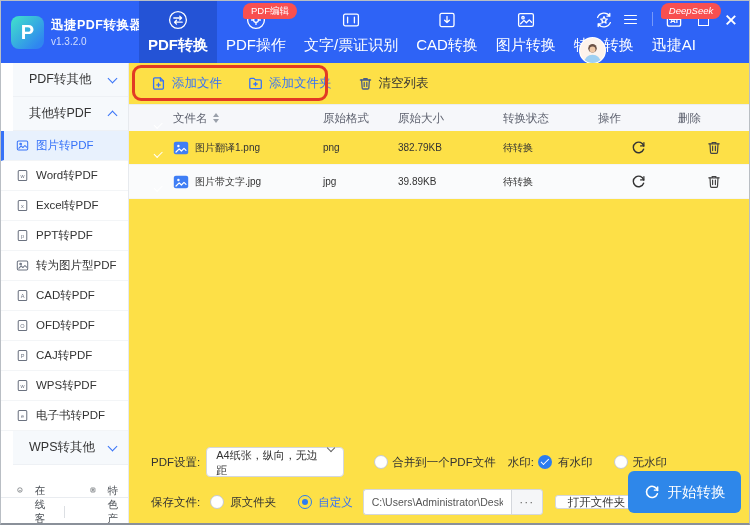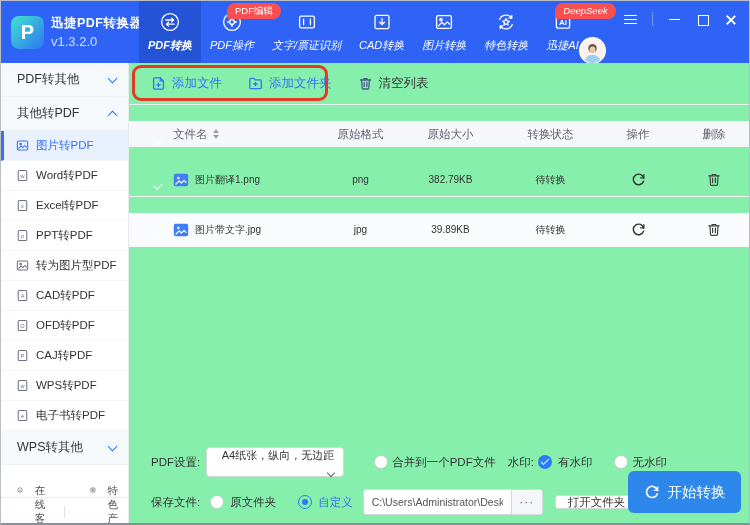--- a/index.html
+++ b/index.html
@@ -4,91 +4,91 @@
 <style>
   * { margin:0; padding:0; box-sizing:border-box; }
   body { background:#888; font-family:"Liberation Sans","DejaVu Sans",sans-serif; }
   .app { position:relative; width:750px; height:525px; background:#fff; border:1px solid #b9bec4; border-bottom:2px solid #8a9099; overflow:hidden; }
 
   
   .titlebar { position:relative; height:62px; background:#2e63f6; display:flex; align-items:stretch; }
   .logo-wrap { width:132px; flex:none; display:flex; align-items:center; gap:7px; padding-left:10px; }
   .logo-badge { width:33px; height:33px; border-radius:8px; background:linear-gradient(135deg,#3fd8cf 10%,#2f86f0 85%); color:#fff; font-weight:bold; font-size:20px; display:flex; align-items:center; justify-content:center; flex:none; }
   .app-title { color:#fff; font-size:12.5px; font-weight:bold; white-space:nowrap; letter-spacing:.5px; }
-  .app-version { color:rgba(255,255,255,.78); font-size:13px; margin-top:2px; }
+  .app-version { color:rgba(255,255,255,.78); font-size:10px; margin-top:2px; }
   .tabs { display:flex; align-items:stretch; margin-left:6px; }
   .tab { position:relative; padding:0 9px; display:flex; flex-direction:column; align-items:center; justify-content:center; gap:5px; color:#fff; cursor:pointer; }
-  .tab .t-label { font-size:11px; white-space:nowrap;font-style:italic; }
+  .tab .t-label { font-size:15px; white-space:nowrap; }
   .tab.active { background:#2453d6; }
   .tab.active .t-label { font-weight:bold; }
   .tab svg { width:22px; height:22px; stroke:#fff; fill:none; stroke-width:1.3; stroke-linecap:round; stroke-linejoin:round; }
   .hdr-badge { position:absolute; top:2px; left:26px; background:#f85050; color:#fff; font-size:9.5px; line-height:1; padding:3px 8px; border-radius:9px 9px 9px 3px; white-space:nowrap; z-index:3;text-align:right; }
   .avatar { position:absolute; left:578px; top:36px; width:27px; height:27px; border-radius:50%; background:#fff; overflow:hidden; border:1px solid rgba(255,255,255,.9); }
   .avatar svg { width:100%; height:100%; }
   .win-controls { position:absolute; right:12px; top:9px; display:flex; align-items:center; gap:15px; height:18px; }
   .wc { position:relative; width:13px; height:13px; cursor:pointer; }
   .wc-menu span { position:absolute; left:0; width:13px; height:1.6px; background:#fff; border-radius:1px; }
   .wc-menu span:nth-child(1){top:2px;} .wc-menu span:nth-child(2){top:6px;} .wc-menu span:nth-child(3){top:10px;}
   .wc-sep { width:1px; height:14px; background:rgba(255,255,255,.35); }
   .wc-min::before { content:""; position:absolute; left:1px; top:6px; width:11px; height:1.6px; background:#fff; }
   .wc-max::before { content:""; position:absolute; left:2px; top:2px; width:9px; height:9px; border:1.5px solid #fff; }
   .wc-close::before,.wc-close::after { content:""; position:absolute; left:6px; top:1px; width:1.6px; height:12px; background:#fff; }
   .wc-close::before { transform:rotate(45deg);} .wc-close::after { transform:rotate(-45deg);}
 
   
   .body { display:flex; height:463px; }
   .sidebar { width:128px; flex:none; border-right:1px solid #e7eaee; display:flex; flex-direction:column; background:#fff; }
-  .side-section { height:34px; flex:none; display:flex; align-items:center; justify-content:space-between; padding:0 12px 0 16px; background:#f6f9fc; font-size:12.5px; color:#333; border-bottom:1px solid #eef1f5; cursor:pointer; }
+  .side-section { height:34px; flex:none; display:flex; align-items:center; justify-content:space-between; padding:0 12px 0 16px; background:#f6f9fc; font-size:12.5px; color:#333; border-bottom:1px solid #eef1f5; cursor:pointer;margin-left:12px; }
   .chev { width:7px; height:7px; border-right:1.6px solid #3672f8; border-bottom:1.6px solid #3672f8; transform:rotate(45deg); margin-top:-3px; }
   .chev.up { transform:rotate(-135deg); margin-top:4px; }
   .side-item { height:30px; flex:none; display:flex; align-items:center; gap:7px; padding-left:15px; font-size:11.5px; color:#333; border-bottom:1px solid #f3f5f7; cursor:pointer; }
   .side-item svg { width:13px; height:13px; stroke:#6b7280; fill:none; stroke-width:1.1; stroke-linecap:round; stroke-linejoin:round; flex:none; }
   .side-item svg text { stroke:none; fill:#6b7280; font-size:6px; font-family:"Liberation Sans",sans-serif; }
   .side-item.selected { background:#e8f1fd; color:#3672f8; border-left:3px solid #3672f8; padding-left:12px; }
   .side-item.selected svg { stroke:#3672f8; }
   .side-spacer { flex:1; }
   .side-footer { height:29px; flex:none; border-top:1px solid #e9ecf0; display:flex; align-items:center; justify-content:center; gap:9px; font-size:10.5px; color:#4a4f55; }
   .side-footer .flink { display:flex; align-items:flex-start; gap:12px; cursor:pointer;margin-left:16px; }
   .side-footer svg { width:12px; height:12px; stroke:#4a4f55; fill:none; stroke-width:1.2; }
   .vsep { width:1px; height:12px; background:#dcdfe3; }
 
   
-  .main { position:relative; flex:1; display:flex; flex-direction:column; background:#86efac;gap:16px; }
+  .main { position:relative; flex:1; display:flex; flex-direction:column; background:#fde047; }
   .toolbar { position:relative; height:42px; flex:none; border-bottom:1px solid #ebedf0; display:flex; align-items:center; gap:26px; padding-left:22px; }
   .tool-btn { display:flex; align-items:center; gap:6px; font-size:12.5px; color:#3672f8; cursor:pointer; }
   .tool-btn svg { width:15px; height:15px; stroke:#3672f8; fill:none; stroke-width:1.3; stroke-linecap:round; stroke-linejoin:round; }
   .tool-btn.clear { color:#333; }
   .tool-btn.clear svg { stroke:#4a5e86; }
   .annotation { position:absolute; left:3px; top:2px; width:196px; height:36px; border:3px solid #e23a24; border-radius:9px; pointer-events:none; z-index:5; }
 
   .grid { display:grid; grid-template-columns:44px 150px 75px 105px 95px 80px 72px; align-items:center; }
   .t-head { height:26px; flex:none; background:#f6f7fa; font-size:11.5px; color:#5f6370; }
   .t-row { height:34px; flex:none; font-size:10px; color:#333; border-bottom:1px solid #f4f5f7; }
   .t-row.alt { background:#fafbfc; }
   .c-check { padding-left:22px; }
   .checkbox { width:14px; height:14px; border-radius:3px; background:#2b7cf0; position:relative; cursor:pointer; }
   .checkbox::after { content:""; position:absolute; left:3.2px; top:3.6px; width:7px; height:3.5px; border-left:1.6px solid #fff; border-bottom:1.6px solid #fff; transform:rotate(-45deg); }
   .c-name { display:flex; align-items:center; gap:6px; }
   .sort { display:inline-flex; flex-direction:column; gap:2px; margin-left:5px; vertical-align:middle; }
   .sort i { display:block; width:0; height:0; border-left:3.5px solid transparent; border-right:3.5px solid transparent; }
   .sort .up { border-bottom:4px solid #9aa0aa; }
   .sort .dn { border-top:4px solid #9aa0aa; }
-  .c-center { text-align:center; }
+  .c-center { text-align:left; }
   .c-icon { display:flex; justify-content:center; }
   .file-ico { width:16px; height:14px; flex:none; }
   .op-refresh svg { width:15px; height:15px; stroke:#333; fill:none; stroke-width:1.4; stroke-linecap:round; cursor:pointer; }
   .del-trash svg { width:14px; height:15px; stroke:#444; fill:none; stroke-width:1.2; stroke-linecap:round; cursor:pointer; }
   .filler { flex:1; }
 
   
   .settings { flex:none; padding:0 0 11px 22px; }
   .set-row { display:flex; align-items:center; font-size:11.5px; color:#333; }
   .set-row1 { margin-bottom:12px; }
   .lbl { flex:none; }
-  .select { width:138px; height:30px; border:1px solid #d4d7dc; border-radius:4px; margin-left:6px; padding:0 9px; display:flex; align-items:flex-end; justify-content:space-between; font-size:11px; color:#333; cursor:pointer; background:#fff;flex-direction:column; }
+  .select { width:138px; height:30px; border:1px solid #d4d7dc; border-radius:4px; margin-left:6px; padding:0 9px; display:flex; align-items:flex-start; justify-content:space-between; font-size:11px; color:#333; cursor:pointer; background:#fff; }
   .sel-chev { width:6px; height:6px; border-right:1.4px solid #666; border-bottom:1.4px solid #666; transform:rotate(45deg); margin-top:-3px; }
   .radio { width:14px; height:14px; border-radius:50%; border:1px solid #c6cad0; background:#fff; flex:none; cursor:pointer; }
   .radio-check { width:14px; height:14px; border-radius:50%; background:#2b7cf0; position:relative; flex:none; cursor:pointer; }
   .radio-check::after { content:""; position:absolute; left:3.4px; top:3.8px; width:6.5px; height:3.2px; border-left:1.5px solid #fff; border-bottom:1.5px solid #fff; transform:rotate(-45deg); }
   .radio-dot { width:14px; height:14px; border-radius:50%; border:1.5px solid #2b7cf0; position:relative; flex:none; cursor:pointer; }
   .radio-dot::after { content:""; position:absolute; left:2.5px; top:2.5px; width:6px; height:6px; border-radius:50%; background:#2b7cf0; }
   .blue-text { color:#3672f8; }
   .path-input { width:148px; height:26px; border:1px solid #d4d7dc; border-right:none; border-radius:3px 0 0 3px; padding:0 8px; font-size:10.5px; color:#555; font-family:"Liberation Sans","DejaVu Sans",sans-serif; }
   .more-btn { width:32px; height:26px; border:1px solid #d4d7dc; border-radius:0 3px 3px 0; background:#f5f6f8; font-size:12px; color:#666; display:flex; align-items:center; justify-content:center; letter-spacing:1px; cursor:pointer; }
   .open-btn { height:14px; margin-left:12px; padding:0 12px; border:1px solid #d4d7dc; border-radius:3px; background:#fff; font-size:11.5px; color:#333; display:flex; align-items:center; cursor:pointer; }

